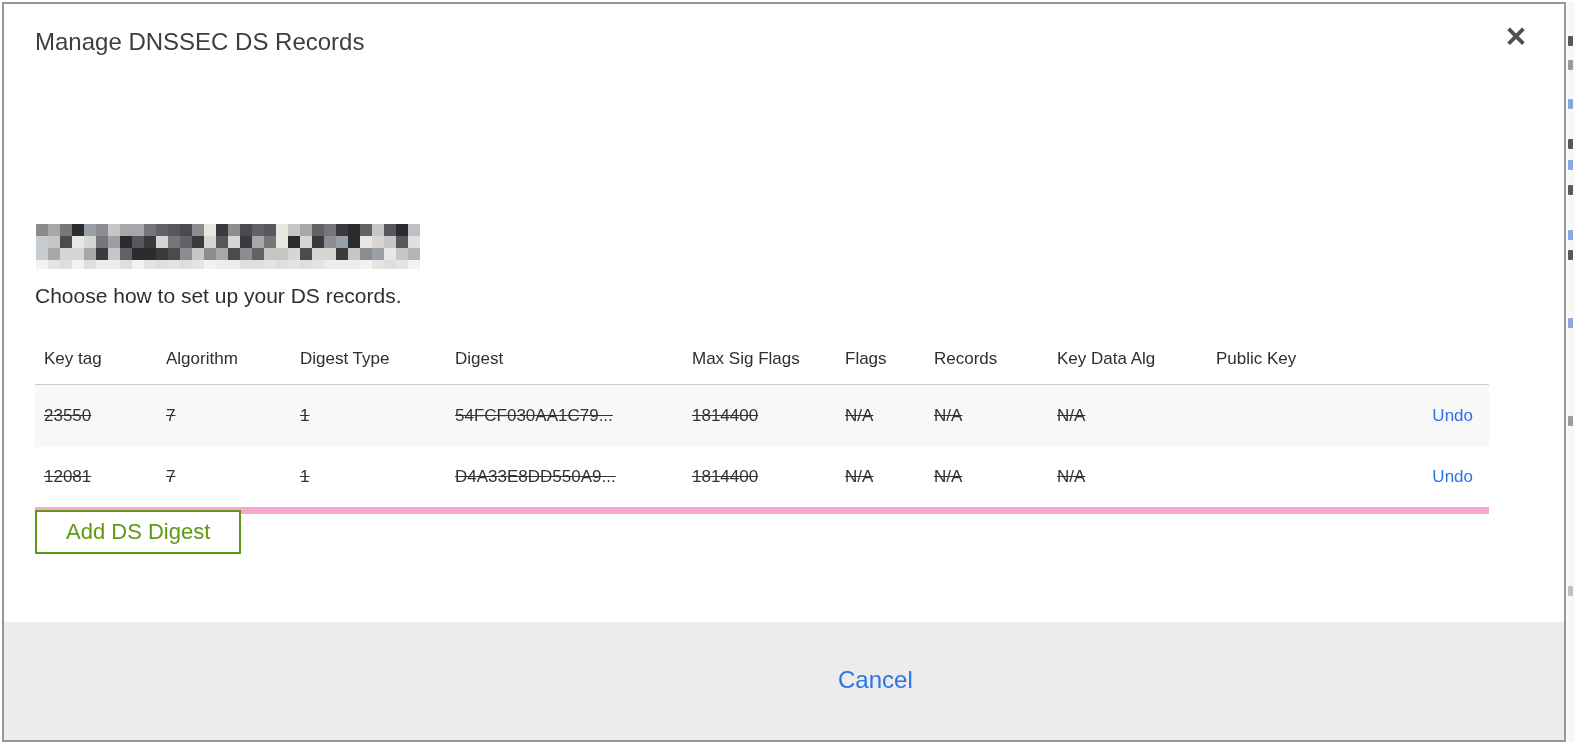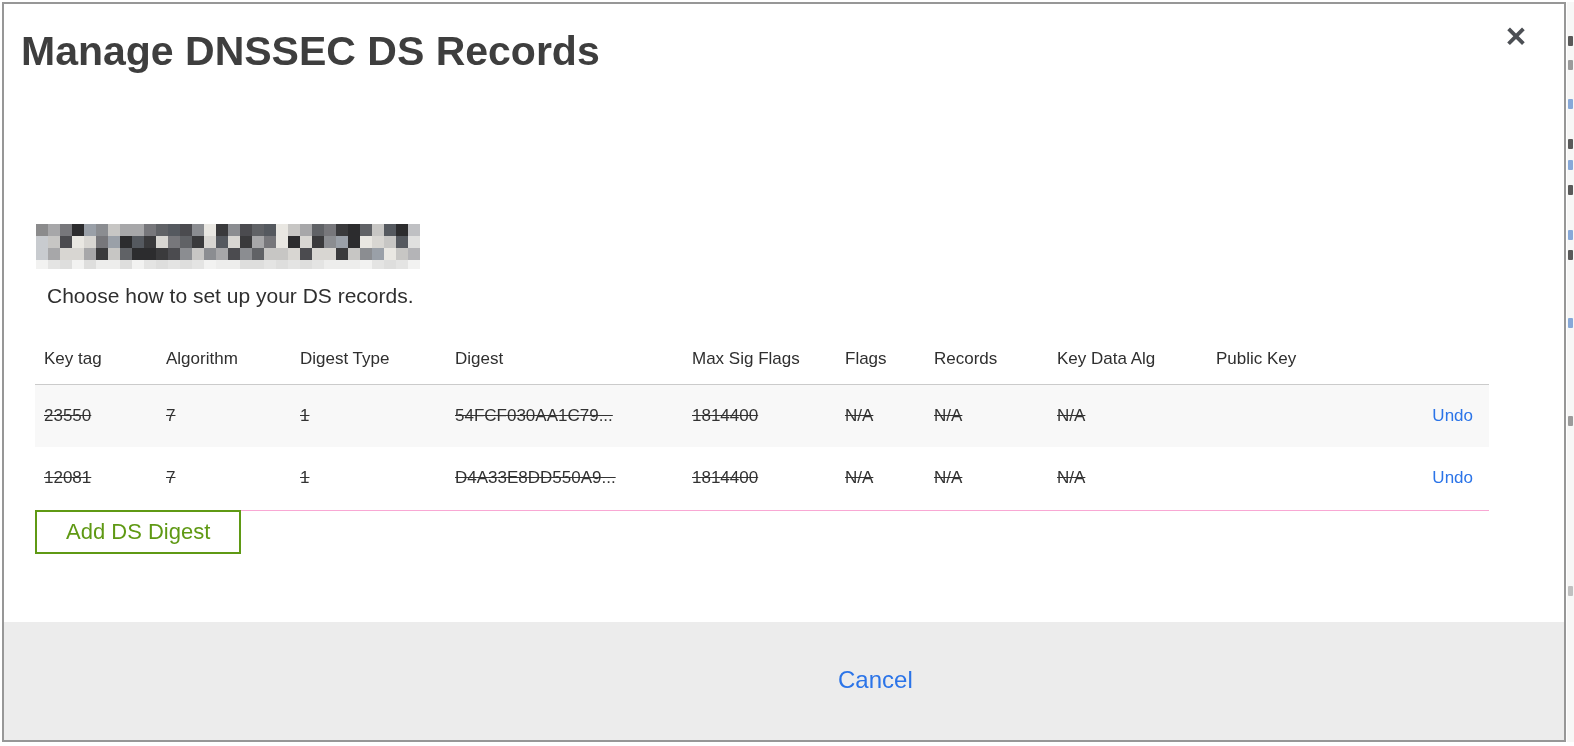--- a/index.html
+++ b/index.html
@@ -3,44 +3,44 @@
 <meta charset="utf-8">
 <style>
   * { margin:0; padding:0; box-sizing:border-box; }
   html,body { width:1574px; height:746px; background:#ffffff; overflow:hidden;
               font-family:"Liberation Sans", sans-serif; }
   .frame { position:absolute; left:0; top:0; width:1574px; height:746px; }
 
   .modal-bg { position:absolute; left:2px; top:2px; width:1564px; height:740px;
               border:2px solid #979797; background:#ffffff; }
 
-  .page-title { position:absolute; left:21px; top:28px; font-size:41px;
-                font-weight:700; color:#3e3e3e; }
+  .page-title { position:absolute; left:35px; top:28px; font-size:24px;
+                font-weight:400; color:#3e3e3e; }
 
   .close-btn { position:absolute; left:1494px; top:14px; width:44px; height:44px;
                background:none; border:none; cursor:pointer;
                font-size:35px; font-weight:700; color:#4c4f54; line-height:44px;
                text-align:center; font-family:"Liberation Sans", sans-serif; }
 
   .domain-blob { position:absolute; left:36px; top:224px; width:384px; }
   .domain-blob .px-row { display:flex; }
   .domain-blob .px { width:12px; height:12px; }
 
-  .subtitle { position:absolute; left:35px; top:284px; font-size:21px; color:#2f2f2f;margin-left:12px; }
+  .subtitle { position:absolute; left:35px; top:284px; font-size:21px; color:#2f2f2f; }
 
   .ds-table { position:absolute; left:35px; top:334px; width:1454px;
               border-collapse:collapse; table-layout:fixed;
               font-size:17px; color:#333333; }
   .ds-table thead th { height:50px; text-align:left; vertical-align:bottom;
                        font-weight:400; color:#2f2f2f; padding:0 4px 15px 9px;
                        white-space:nowrap; overflow:hidden; }
   .ds-table thead { border-bottom:1px solid #cbcbcb; }
   .ds-table tbody tr { height:63px; }
   .ds-table tbody tr:nth-child(1) { background:#f8f8f8; }
-  .ds-table tbody { border-bottom:1px solid #f9a8d4; }
+  .ds-table tbody { border-bottom:7px solid #f9a8d4; }
   .ds-table td { padding:0 4px 0 9px; white-space:nowrap; overflow:hidden; }
   .ds-table td.actions { text-align:right; padding-right:16px; }
   .struck { text-decoration:line-through; }
   .link { color:#2b74e8; text-decoration:none; cursor:pointer; font-size:17px; }
 
   .add-btn { position:absolute; left:35px; top:510px; height:44px; padding:0 29px;
              background:#ffffff; border:2px solid #5f9914; color:#5f9914;
              font-size:22px; cursor:pointer; font-family:"Liberation Sans", sans-serif; }
 
   .footer { position:absolute; left:4px; top:622px; width:1560px; height:118px;

